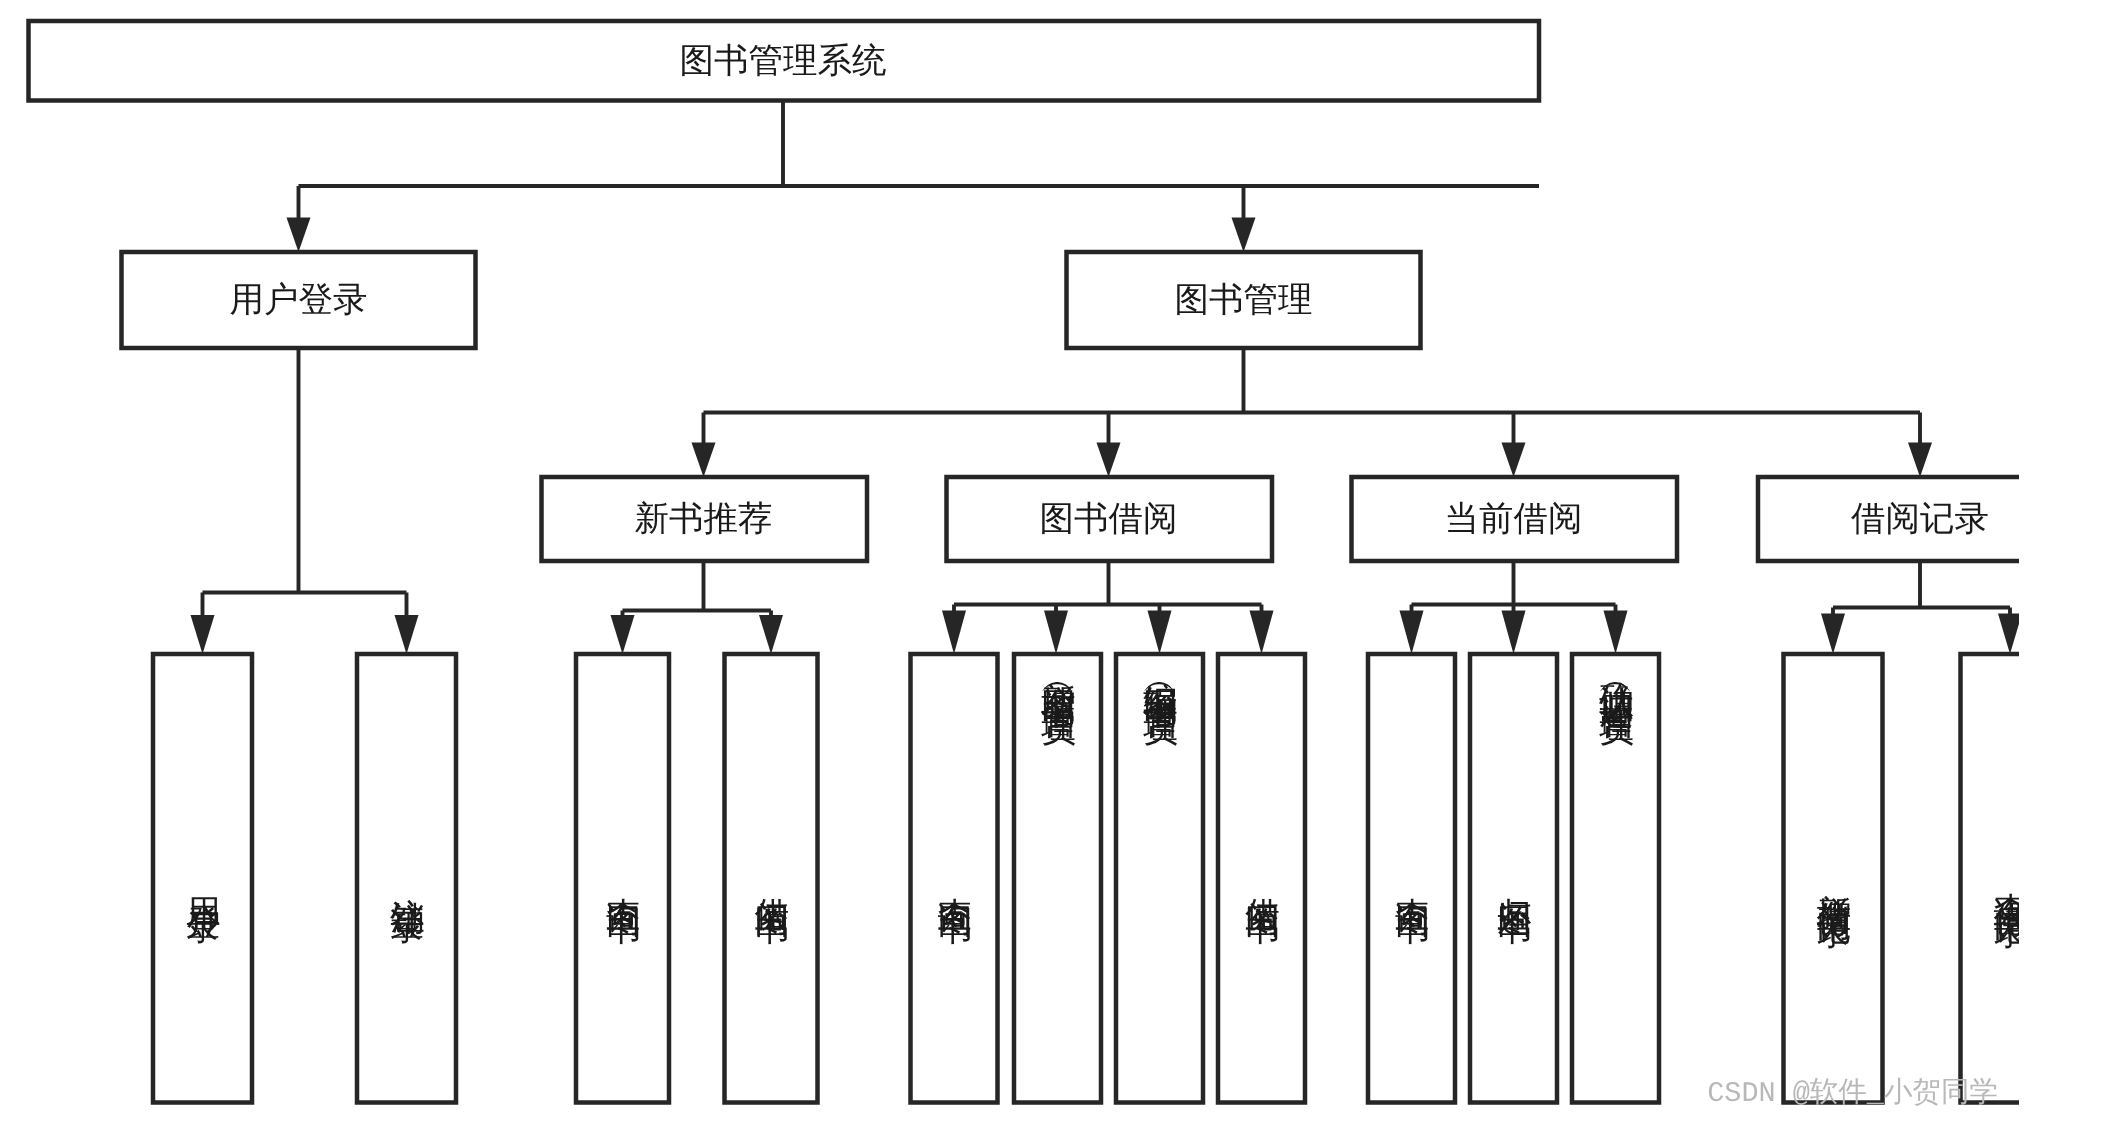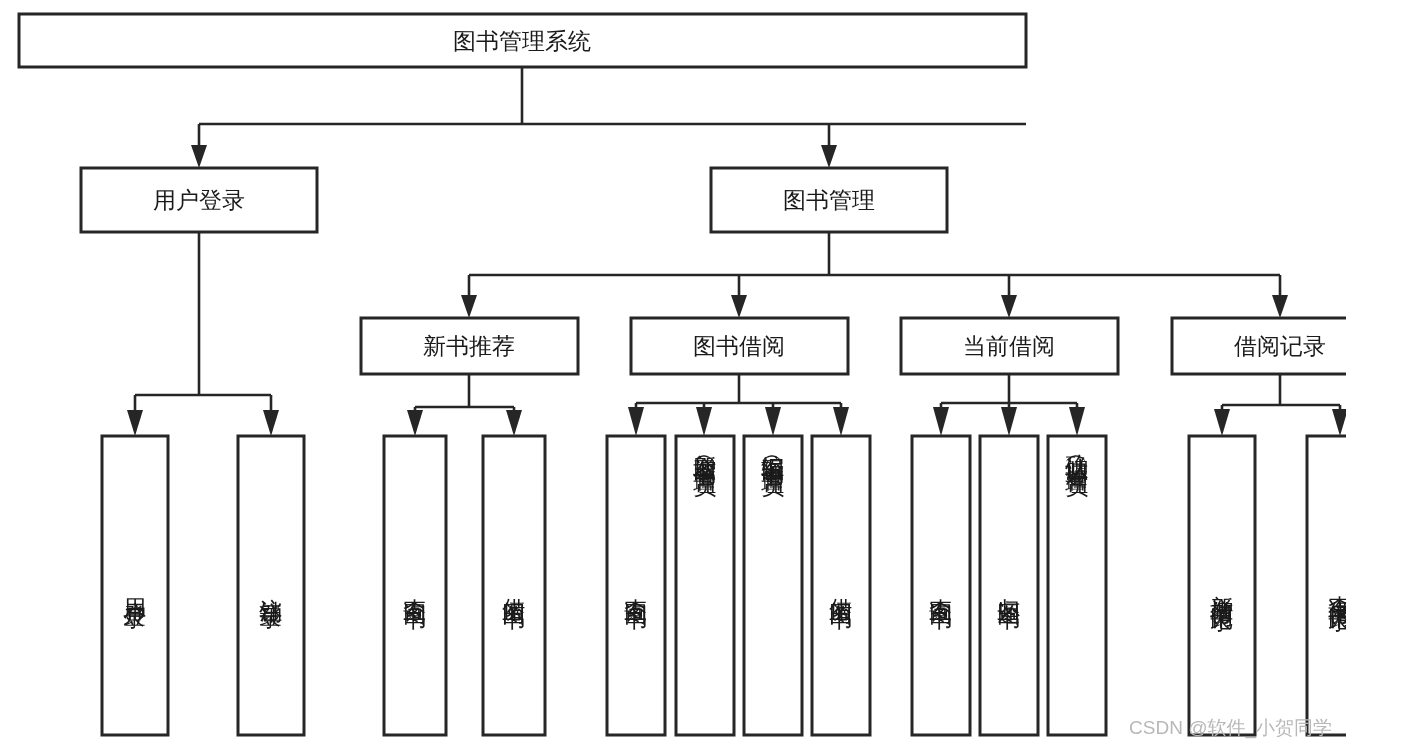--- a/index.html
+++ b/index.html
@@ -62,21 +62,21 @@
     font-size: 23px;
     line-height: 1.06;
     color: #1a1a1a;
     letter-spacing: 3px;
     white-space: nowrap;
   }
   .watermark {
     position: absolute;
     right: 14px;
     bottom: 6px;
-    font-family: Liberation Sans, sans-serif;
+    font-family: Liberation Mono, monospace;
     font-size: 19px;
     color: #b8b8b8;
     white-space: nowrap;
     pointer-events: none;
     text-align: right;
   }
 </style>
 </head>
 <body>
 

